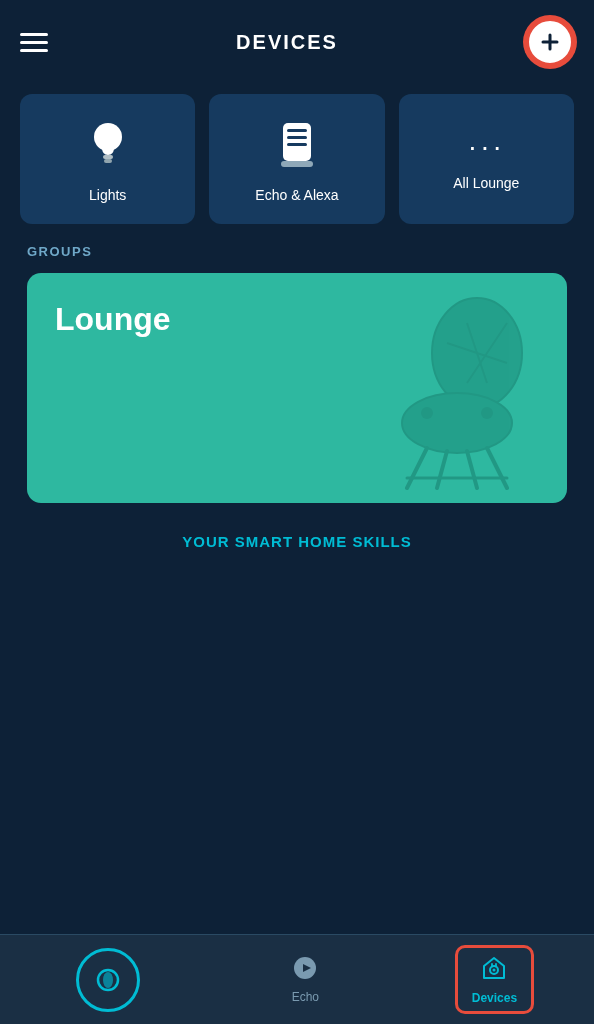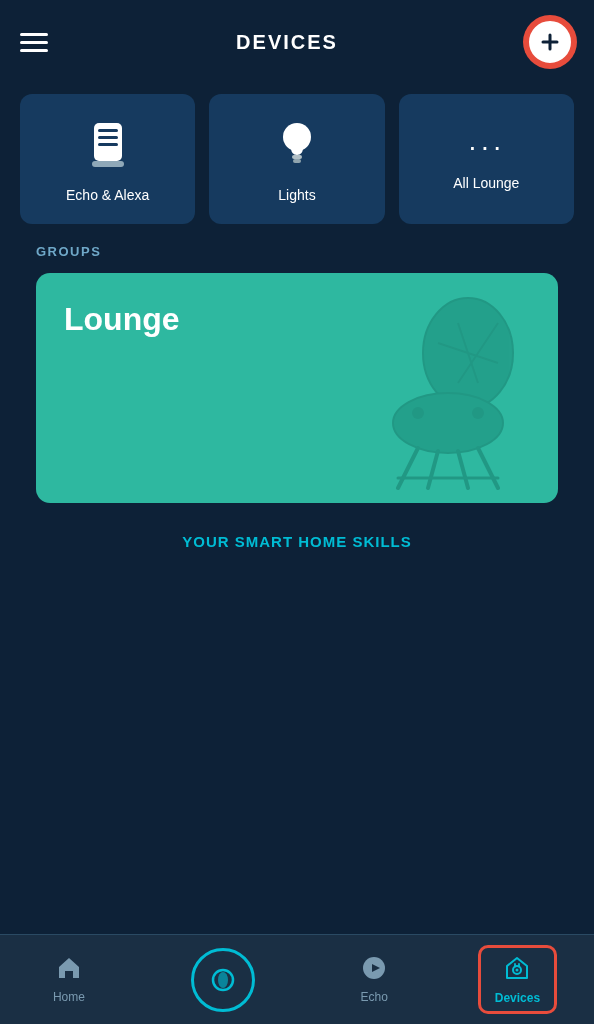--- a/index.html
+++ b/index.html
@@ -80,21 +80,21 @@
       margin-bottom: 12px;
     }
     .device-card-label {
       color: white;
       font-size: 14px;
       text-align: center;
     }
 
     
     .groups-section {
-      padding: 0 36px 16px;
+      padding: 0 27px 16px;
     }
     .groups-title {
       color: #6fa8c8;
       font-size: 13px;
       font-weight: bold;
       letter-spacing: 1.5px;
       margin-bottom: 14px;
     }
     .lounge-card {
       background: #2eb8a0;
@@ -223,50 +223,50 @@
   <div class="add-button">
     <svg viewBox="0 0 24 24" fill="none" stroke="#0d2137" stroke-width="3" stroke-linecap="round">
       <line x1="12" y1="5" x2="12" y2="19"></line>
       <line x1="5" y1="12" x2="19" y2="12"></line>
     </svg>
   </div>
 </div>
 
 <div class="devices-section">
   <div class="device-cards">
+
+    <div class="device-card">
+      <div class="device-card-icon">
+        <svg width="40" height="52" viewBox="0 0 40 52" fill="none">
+
+          <ellipse cx="20" cy="18" rx="14" ry="14" fill="white"></ellipse>
+          <path d="M14 28 Q14 36 20 36 Q26 36 26 28" fill="white"></path>
+          <rect x="15" y="36" width="10" height="4" rx="2" fill="#b0bec5"></rect>
+          <rect x="16" y="40" width="8" height="4" rx="2" fill="#90a4ae"></rect>
+        </svg>
+      </div>
+      <span class="device-card-label">Lights</span>
+    </div>
 
     <div class="device-card">
       <div class="device-card-icon">
         <svg width="36" height="52" viewBox="0 0 36 52" fill="none">
 
           <rect x="4" y="4" width="28" height="38" rx="5" fill="white"></rect>
           <rect x="8" y="10" width="20" height="3" rx="1.5" fill="#163a5f"></rect>
           <rect x="8" y="17" width="20" height="3" rx="1.5" fill="#163a5f"></rect>
           <rect x="8" y="24" width="20" height="3" rx="1.5" fill="#163a5f"></rect>
           <rect x="2" y="42" width="32" height="6" rx="3" fill="#8fa8b8"></rect>
         </svg>
       </div>
       <span class="device-card-label">Echo &amp; Alexa</span>
     </div>
 
     <div class="device-card">
       <div class="device-card-icon">
-        <svg width="40" height="52" viewBox="0 0 40 52" fill="none">
-
-          <ellipse cx="20" cy="18" rx="14" ry="14" fill="white"></ellipse>
-          <path d="M14 28 Q14 36 20 36 Q26 36 26 28" fill="white"></path>
-          <rect x="15" y="36" width="10" height="4" rx="2" fill="#b0bec5"></rect>
-          <rect x="16" y="40" width="8" height="4" rx="2" fill="#90a4ae"></rect>
-        </svg>
-      </div>
-      <span class="device-card-label">Lights</span>
-    </div>
-
-    <div class="device-card">
-      <div class="device-card-icon">
         <span class="ellipsis">···</span>
       </div>
       <span class="device-card-label">All Lounge</span>
     </div>
 
   </div>
 </div>
 
 <div class="groups-section">
   <div class="groups-title">GROUPS</div>
@@ -295,28 +295,20 @@
     </svg>
   </div>
 </div>
 
 <div class="skills-section">
   <span class="skills-label">YOUR SMART HOME SKILLS</span>
 </div>
 
 <div class="bottom-nav">
 
-  <div class="nav-item">
-    <span class="nav-icon">
-      <svg width="26" height="26" viewBox="0 0 26 26" fill="none">
-        <path d="M3 12L13 3L23 12V23H17V16H9V23H3V12Z" fill="#7a9ab0"></path>
-      </svg>
-    </span>
-    <span class="nav-item-label">Home</span>
-  </div>
 
 
   <div class="nav-item">
     <div class="alexa-btn">
       <svg width="32" height="32" viewBox="0 0 32 32" fill="none">
 
         <circle cx="16" cy="16" r="10" stroke="#00bcd4" stroke-width="2.5" fill="none"></circle>
         <ellipse cx="16" cy="16" rx="5" ry="8" fill="#00bcd4" opacity="0.6"></ellipse>
       </svg>
     </div>

